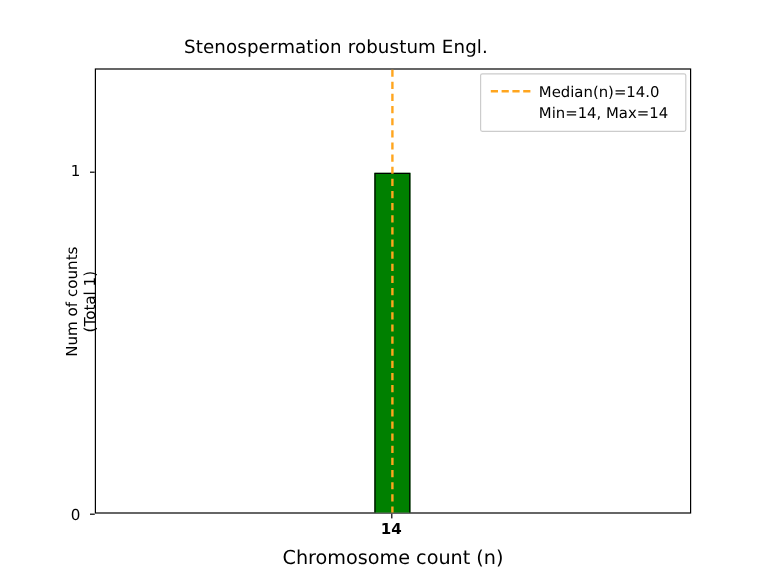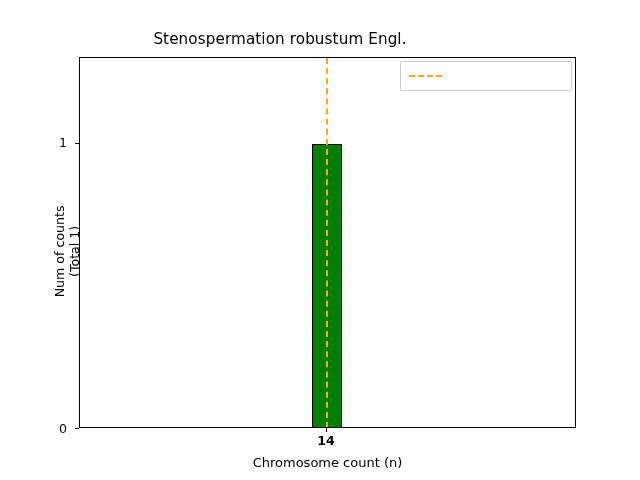--- a/index.html
+++ b/index.html
@@ -84,21 +84,21 @@
     font-weight: bold;
   }
 
   
   #xlabel {
     position: absolute;
     left: 79px;
     top: 455px;
     width: 497px;
     text-align: center;
-    font-size: 13px;
+    font-size: 16px;
     white-space: nowrap;
   }
   #ylabel {
     position: absolute;
     left: -118px;
     top: 236px;
     width: 371px;
     text-align: center;
     font-size: 12.6px;
     transform: rotate(-90deg);
@@ -172,16 +172,20 @@
   <div id="xlabel">Chromosome count (n)</div>
 
   <div id="ylabel">Num of counts
 (Total 1)</div>
 
   <div id="legend">
     <div class="legend-row">
       <span class="legend-swatch">
           <i></i>
         </span>
+      <span class="legend-text">
+        <span>Median(n)=14.0</span><br>
+        <span>Min=14, Max=14</span>
+      </span>
     </div>
   </div>
 
 </div>
 
 </body></html>

